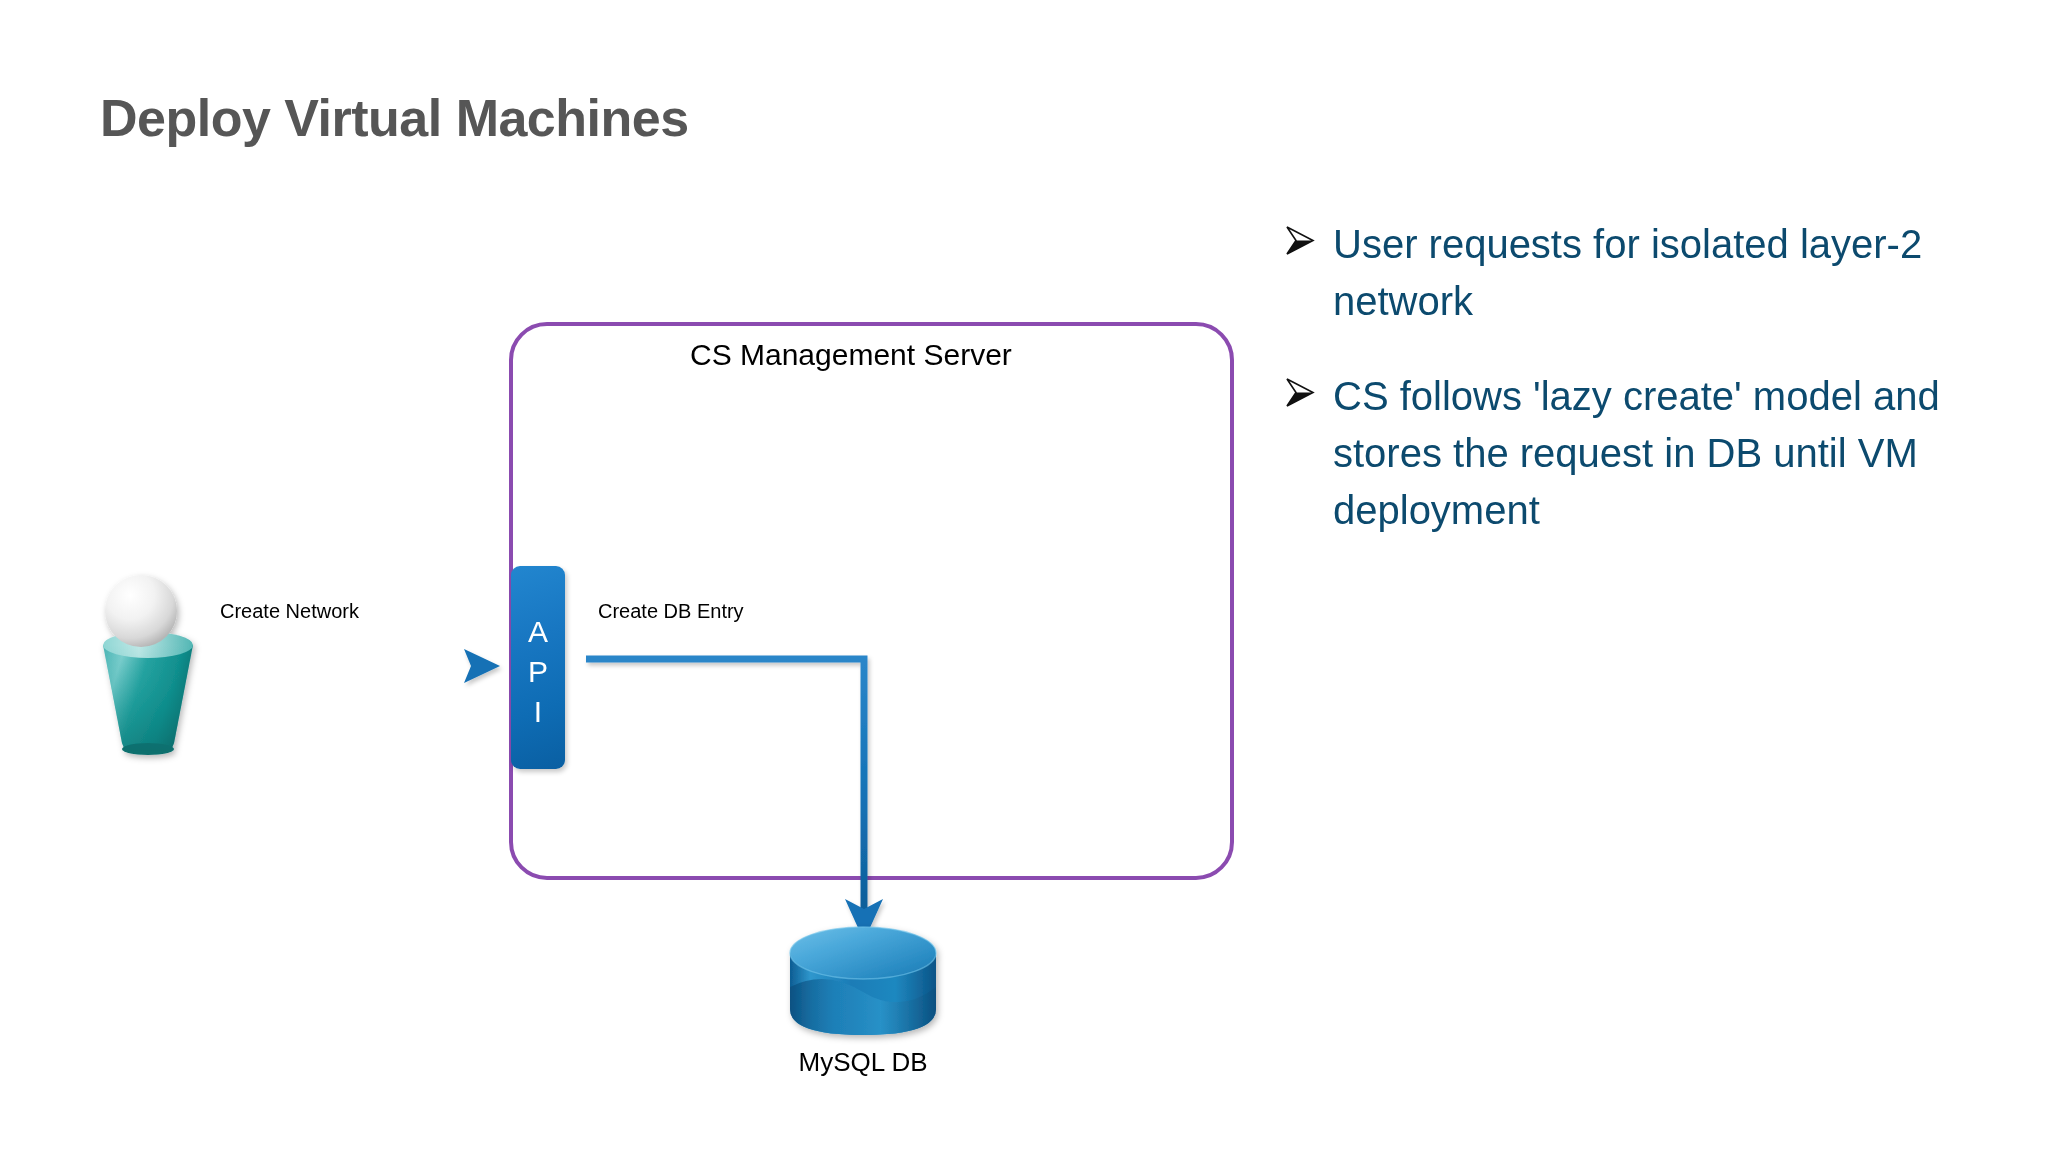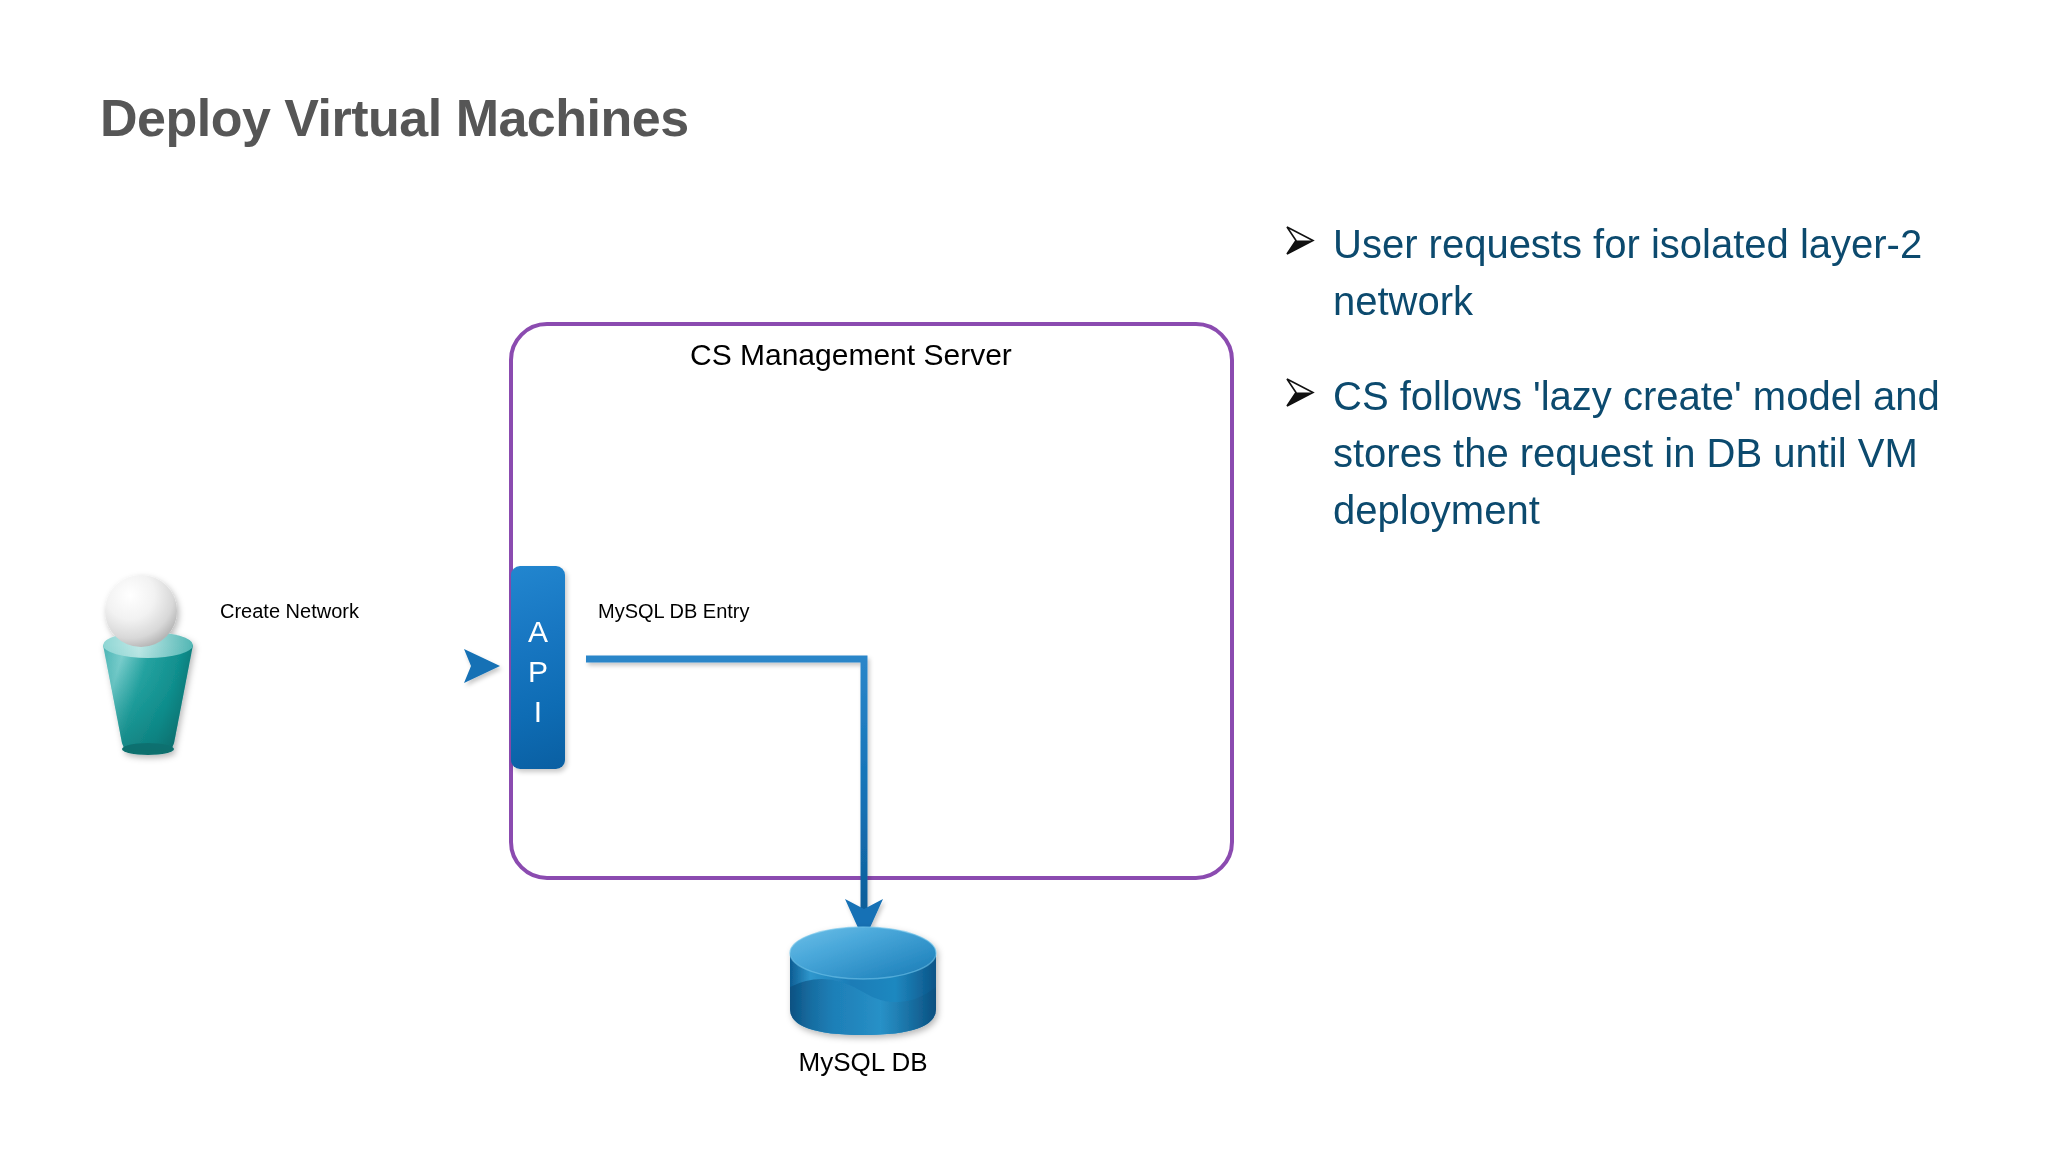--- a/index.html
+++ b/index.html
@@ -238,21 +238,21 @@
   <div id="mgmt-label">CS Management Server</div>
 
   <div id="api-block">
     <span class="api-letter">A</span>
     <span class="api-letter">P</span>
     <span class="api-letter">I</span>
   </div>
 
   <div class="flow-label" id="label-create-network">Create Network</div>
 
-  <div class="flow-label" id="label-create-db">MySQL DB Entry</div>
+  <div class="flow-label" id="label-create-db">Create DB Entry</div>
 
   <div id="db-label">MySQL DB</div>
 </div>
 
 <div id="bullets">
 
   <div class="bullet-row">
     <span class="bullet-glyph">
       <svg width="34" height="34" viewBox="0 0 34 34">
         <path d="M 4 3 L 30 16.5 L 4 30 L 13 16.5 Z" fill="#ffffff" stroke="#111111" stroke-width="1.6"></path>

